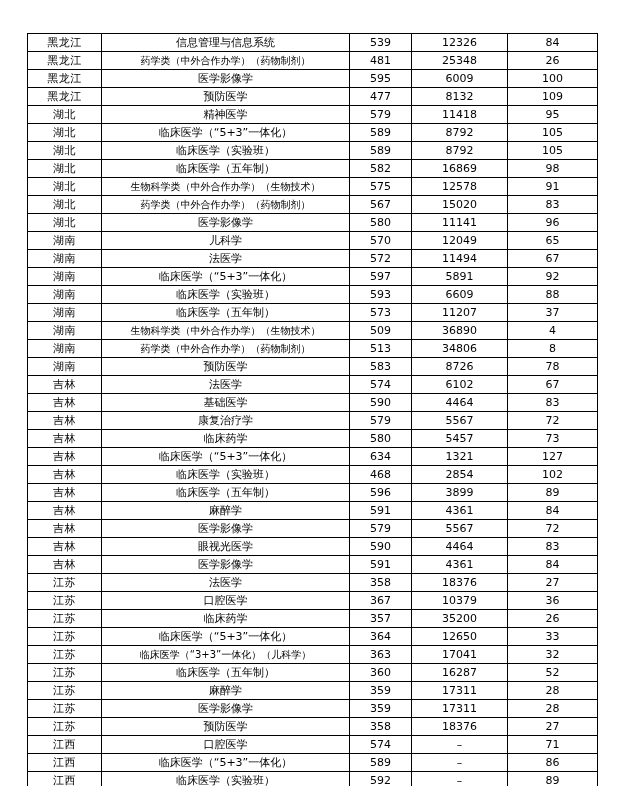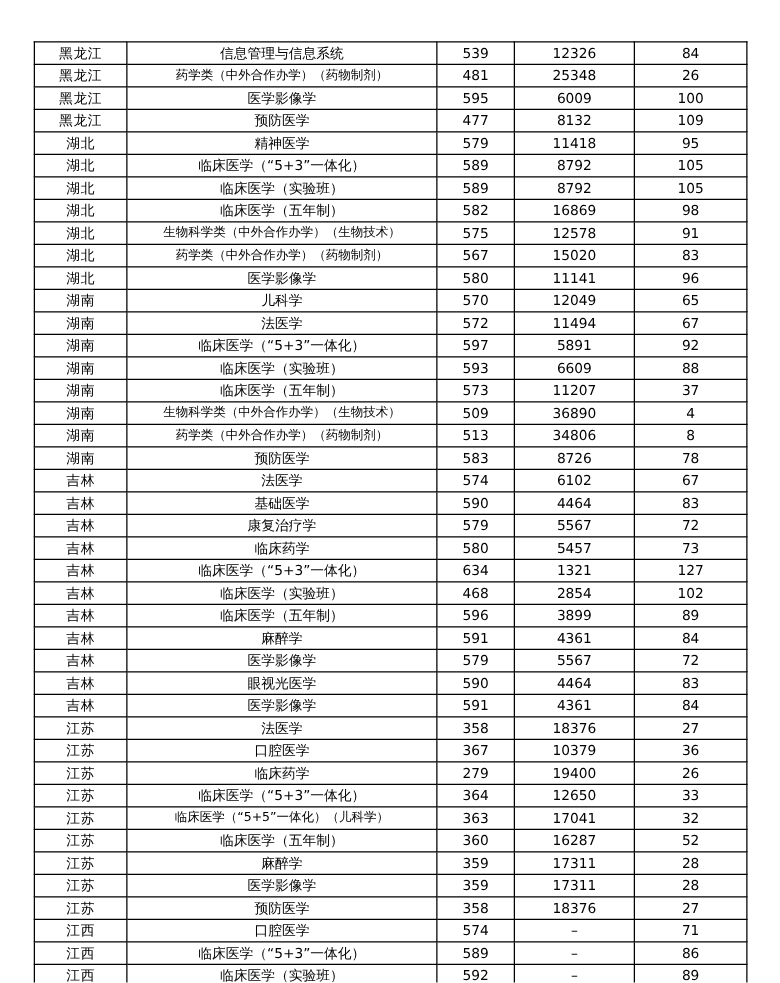--- a/index.html
+++ b/index.html
@@ -282,34 +282,34 @@
         <tr>
           <td class="prov">江苏</td>
           <td class="major">口腔医学</td>
           <td class="num">367</td>
           <td class="num">10379</td>
           <td class="num">36</td>
         </tr>
         <tr>
           <td class="prov">江苏</td>
           <td class="major">临床药学</td>
-          <td class="num">279</td>
-          <td class="num">19400</td>
+          <td class="num">357</td>
+          <td class="num">35200</td>
           <td class="num">26</td>
         </tr>
         <tr>
           <td class="prov">江苏</td>
           <td class="major">临床医学（“5+3”一体化）</td>
           <td class="num">364</td>
           <td class="num">12650</td>
           <td class="num">33</td>
         </tr>
         <tr>
           <td class="prov">江苏</td>
-          <td class="major long">临床医学（“5+5”一体化）（儿科学）</td>
+          <td class="major long">临床医学（“3+3”一体化）（儿科学）</td>
           <td class="num">363</td>
           <td class="num">17041</td>
           <td class="num">32</td>
         </tr>
         <tr>
           <td class="prov">江苏</td>
           <td class="major">临床医学（五年制）</td>
           <td class="num">360</td>
           <td class="num">16287</td>
           <td class="num">52</td>

